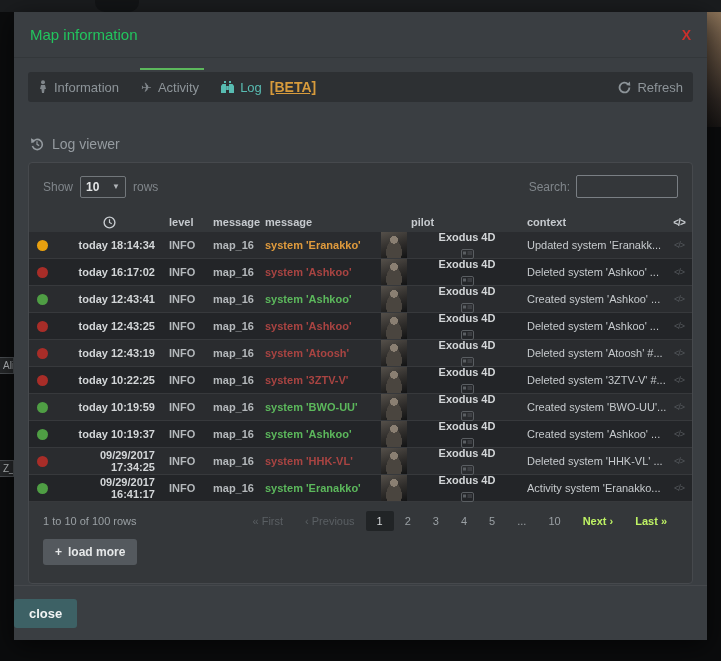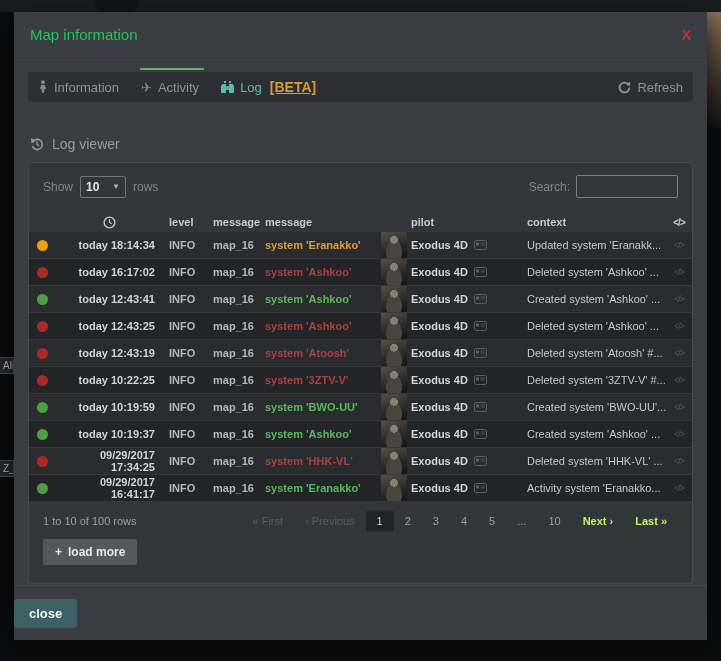--- a/index.html
+++ b/index.html
@@ -75,21 +75,21 @@
   .c-message{width:120px; padding-left:4px; white-space:nowrap; overflow:hidden;}
   .c-avatar{width:30px;}
   .c-pilot{width:112px; display:flex; align-items:center; gap:6px;}
   .c-context{flex:1; padding-left:4px; white-space:nowrap; overflow:hidden;}
   .c-code{width:26px; text-align:center;}
   .thead .c-time{display:flex; justify-content:center; padding-right:0;}
   .thead .c-code{color:#c6cace; font-size:10px; letter-spacing:-1px;}
   .trow .c-time{color:#d3d6d8; font-weight:bold;}
   .trow .c-level,.trow .c-channel{color:#b4b8bb; font-weight:bold;}
   .trow .c-message{font-weight:bold;}
-  .trow .c-pilot{color:#d3d6d8; font-weight:bold;}
+  .trow .c-pilot{color:#d3d6d8; font-weight:bold;flex-direction:column;}
   .trow .c-context{color:#c6cacd;}
   .trow .c-code{color:#53575b; font-size:9px; letter-spacing:-1px;}
   .dot{width:11px;height:11px;border-radius:50%;}
   .dot-orange{background:#e8a00f;} .dot-red{background:#a82d28;} .dot-green{background:#4f9e44;}
   .msg-orange{color:#e09b3d;} .msg-red{color:#a94442;} .msg-green{color:#5cb85c;}
   .avatar{display:block;width:26px;height:26px;
     background:
       radial-gradient(circle at 50% 30%, #8a7f72 0 17%, rgba(0,0,0,0) 18%),
       radial-gradient(ellipse at 50% 78%, #4a453f 0 42%, rgba(0,0,0,0) 43%),
       linear-gradient(160deg,#55504a 0%,#2e2c2a 55%,#121314 100%);}

